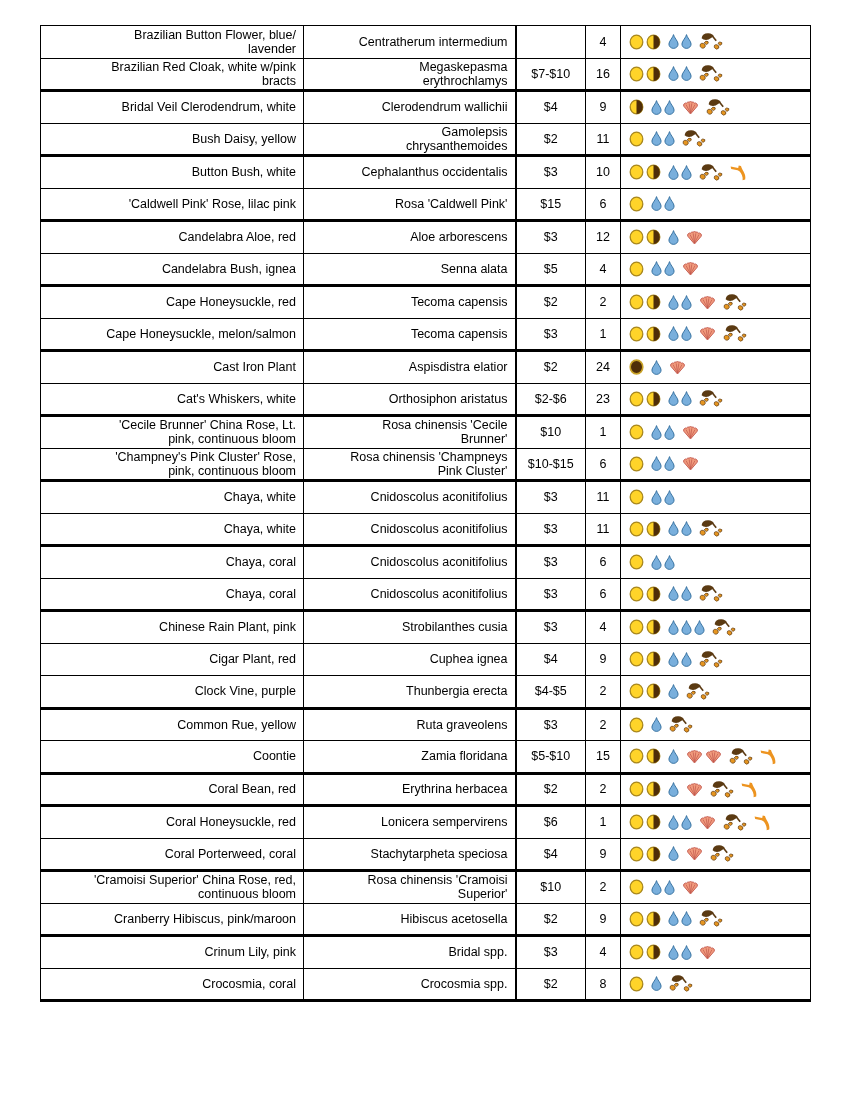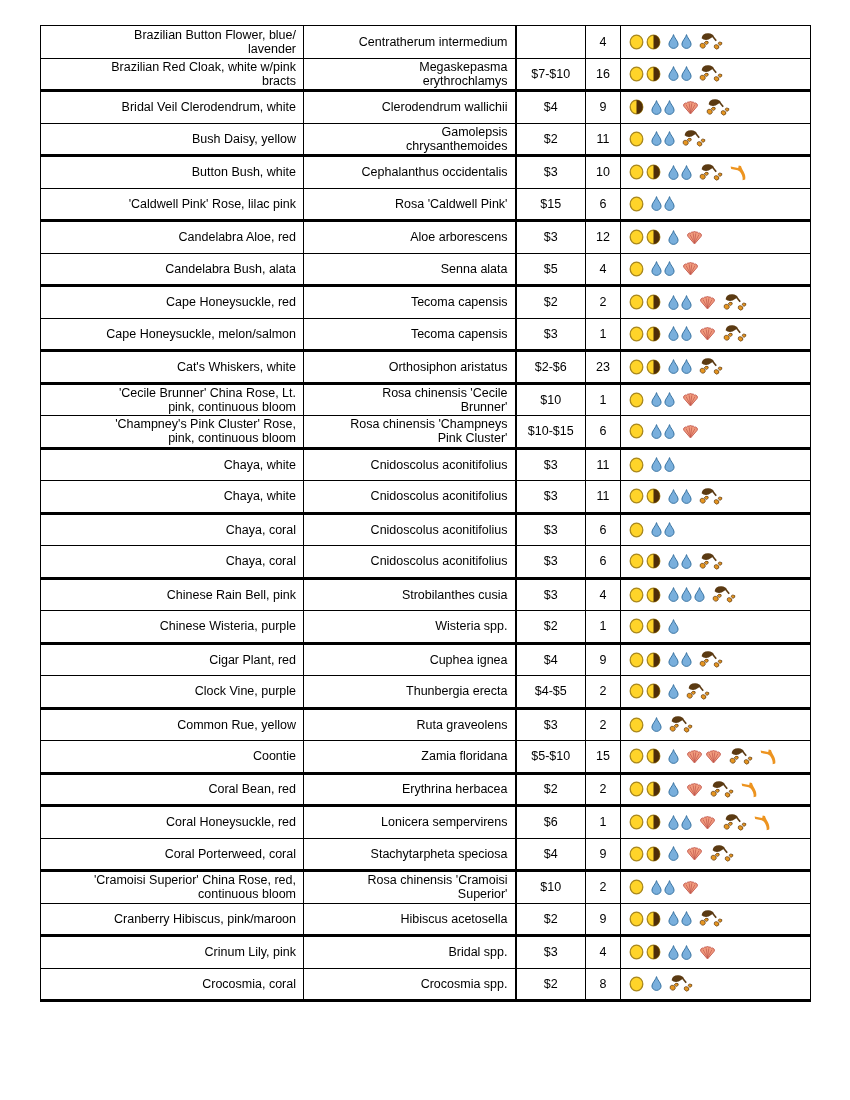--- a/index.html
+++ b/index.html
@@ -205,21 +205,21 @@
                 <ellipse cx="7.5" cy="8" rx="6.3" ry="6.9" fill="#FFD429" stroke="#A8871E" stroke-width="1.3"></ellipse>
                 <path d="M7.5,1.1 A6.3,6.9 0 0 1 7.5,14.9 Z" fill="#4F2E08"></path>
               </svg></span><span class="icon" style="margin-left: 7px;"><svg width="11" height="15" viewBox="0 0 11 15">
                 <path d="M5.5,0.6 C5.2,3.2 0.9,7.2 0.9,10 A4.6,4.4 0 0 0 10.1,10 C10.1,7.2 5.8,3.2 5.5,0.6 Z" fill="#79AFDC" stroke="#2F6B9B" stroke-width="0.9"></path>
               </svg></span><span class="icon" style="margin-left: 7px;"><svg width="17" height="15" viewBox="0 0 17 15">
                 <path d="M8.5,14 L2,6.5 Q1,4.8 2.1,3.9 Q3.2,2.5 4.6,3.1 Q5.6,1.6 7.1,2.1 Q8.5,0.9 9.9,2.1 Q11.4,1.6 12.4,3.1 Q13.8,2.5 14.9,3.9 Q16,4.8 15,6.5 Z" fill="#F09A7C" stroke="#C2574D" stroke-width="0.9"></path>
                 <path d="M8.5,13 L4,4.6 M8.5,13 L7.2,3.4 M8.5,13 L9.8,3.4 M8.5,13 L13,4.6" stroke="#C2574D" stroke-width="0.7" fill="none"></path>
               </svg></span></td>
         </tr>
         <tr class="pair-end">
-          <td class="common">Candelabra Bush, alata</td>
+          <td class="common">Candelabra Bush, ignea</td>
           <td class="botanical">Senna alata</td>
           <td class="price">$5</td>
           <td class="qty">4</td>
           <td class="icons"><span class="icon"><svg width="15" height="16" viewBox="0 0 15 16">
                 <ellipse cx="7.5" cy="8" rx="6.3" ry="6.9" fill="#FFD429" stroke="#A8871E" stroke-width="1.3"></ellipse>
               </svg></span><span class="icon" style="margin-left: 7px;"><svg width="11" height="15" viewBox="0 0 11 15">
                 <path d="M5.5,0.6 C5.2,3.2 0.9,7.2 0.9,10 A4.6,4.4 0 0 0 10.1,10 C10.1,7.2 5.8,3.2 5.5,0.6 Z" fill="#79AFDC" stroke="#2F6B9B" stroke-width="0.9"></path>
               </svg></span><span class="icon" style="margin-left: 2px;"><svg width="11" height="15" viewBox="0 0 11 15">
                 <path d="M5.5,0.6 C5.2,3.2 0.9,7.2 0.9,10 A4.6,4.4 0 0 0 10.1,10 C10.1,7.2 5.8,3.2 5.5,0.6 Z" fill="#79AFDC" stroke="#2F6B9B" stroke-width="0.9"></path>
               </svg></span><span class="icon" style="margin-left: 7px;"><svg width="17" height="15" viewBox="0 0 17 15">
@@ -270,20 +270,34 @@
               </svg></span><span class="icon" style="margin-left: 7px;"><svg width="17" height="15" viewBox="0 0 17 15">
                 <path d="M8.5,14 L2,6.5 Q1,4.8 2.1,3.9 Q3.2,2.5 4.6,3.1 Q5.6,1.6 7.1,2.1 Q8.5,0.9 9.9,2.1 Q11.4,1.6 12.4,3.1 Q13.8,2.5 14.9,3.9 Q16,4.8 15,6.5 Z" fill="#F09A7C" stroke="#C2574D" stroke-width="0.9"></path>
                 <path d="M8.5,13 L4,4.6 M8.5,13 L7.2,3.4 M8.5,13 L9.8,3.4 M8.5,13 L13,4.6" stroke="#C2574D" stroke-width="0.7" fill="none"></path>
               </svg></span><span class="icon" style="margin-left: 7px;"><svg width="24" height="19" viewBox="0 0 24 19">
                 <path d="M2.6,6.2 Q3.4,1 9.4,1.2 Q13.6,1.6 14.8,4.2 L9.6,7.6 Q4.8,8.6 2.6,6.2 Z" fill="#5B3A12"></path>
                 <path d="M13.6,4.2 L17.2,8.8" stroke="#5B3A12" stroke-width="1.6"></path>
                 <path d="M1.2,14.6 Q0.6,10.6 4.4,11.4 Q6.8,12 6.2,14.8 Q4,17.8 1.2,14.6 Z" fill="#E6951F" stroke="#5B3A12" stroke-width="0.7"></path>
                 <path d="M5.2,10.8 Q6.6,8.2 9,9.6 Q10.2,11.4 7.4,12.6 Z" fill="#E6951F" stroke="#5B3A12" stroke-width="0.7"></path>
                 <path d="M15.4,15.6 Q14.6,12 18,12.8 Q20.4,13.4 19.8,16 Q17.6,18.6 15.4,15.6 Z" fill="#E6951F" stroke="#5B3A12" stroke-width="0.7"></path>
                 <path d="M19,11.2 Q20.6,9 22.8,10.6 Q23.6,12.6 20.8,13.4 Z" fill="#E6951F" stroke="#5B3A12" stroke-width="0.7"></path>
+              </svg></span></td>
+        </tr>
+        <tr>
+          <td class="common">Cast Iron Plant</td>
+          <td class="botanical">Aspisdistra elatior</td>
+          <td class="price">$2</td>
+          <td class="qty">24</td>
+          <td class="icons"><span class="icon"><svg width="15" height="16" viewBox="0 0 15 16">
+                <ellipse cx="7.5" cy="8" rx="6.3" ry="6.9" fill="#4F2E08" stroke="#C9A227" stroke-width="1.6"></ellipse>
+              </svg></span><span class="icon" style="margin-left: 7px;"><svg width="11" height="15" viewBox="0 0 11 15">
+                <path d="M5.5,0.6 C5.2,3.2 0.9,7.2 0.9,10 A4.6,4.4 0 0 0 10.1,10 C10.1,7.2 5.8,3.2 5.5,0.6 Z" fill="#79AFDC" stroke="#2F6B9B" stroke-width="0.9"></path>
+              </svg></span><span class="icon" style="margin-left: 7px;"><svg width="17" height="15" viewBox="0 0 17 15">
+                <path d="M8.5,14 L2,6.5 Q1,4.8 2.1,3.9 Q3.2,2.5 4.6,3.1 Q5.6,1.6 7.1,2.1 Q8.5,0.9 9.9,2.1 Q11.4,1.6 12.4,3.1 Q13.8,2.5 14.9,3.9 Q16,4.8 15,6.5 Z" fill="#F09A7C" stroke="#C2574D" stroke-width="0.9"></path>
+                <path d="M8.5,13 L4,4.6 M8.5,13 L7.2,3.4 M8.5,13 L9.8,3.4 M8.5,13 L13,4.6" stroke="#C2574D" stroke-width="0.7" fill="none"></path>
               </svg></span></td>
         </tr>
         <tr class="pair-end">
           <td class="common">Cat's Whiskers, white</td>
           <td class="botanical">Orthosiphon aristatus</td>
           <td class="price">$2-$6</td>
           <td class="qty">23</td>
           <td class="icons"><span class="icon"><svg width="15" height="16" viewBox="0 0 15 16">
                 <ellipse cx="7.5" cy="8" rx="6.3" ry="6.9" fill="#FFD429" stroke="#A8871E" stroke-width="1.3"></ellipse>
               </svg></span><span class="icon" style="margin-left: 2px;"><svg width="15" height="16" viewBox="0 0 15 16">
@@ -404,21 +418,21 @@
               </svg></span><span class="icon" style="margin-left: 7px;"><svg width="24" height="19" viewBox="0 0 24 19">
                 <path d="M2.6,6.2 Q3.4,1 9.4,1.2 Q13.6,1.6 14.8,4.2 L9.6,7.6 Q4.8,8.6 2.6,6.2 Z" fill="#5B3A12"></path>
                 <path d="M13.6,4.2 L17.2,8.8" stroke="#5B3A12" stroke-width="1.6"></path>
                 <path d="M1.2,14.6 Q0.6,10.6 4.4,11.4 Q6.8,12 6.2,14.8 Q4,17.8 1.2,14.6 Z" fill="#E6951F" stroke="#5B3A12" stroke-width="0.7"></path>
                 <path d="M5.2,10.8 Q6.6,8.2 9,9.6 Q10.2,11.4 7.4,12.6 Z" fill="#E6951F" stroke="#5B3A12" stroke-width="0.7"></path>
                 <path d="M15.4,15.6 Q14.6,12 18,12.8 Q20.4,13.4 19.8,16 Q17.6,18.6 15.4,15.6 Z" fill="#E6951F" stroke="#5B3A12" stroke-width="0.7"></path>
                 <path d="M19,11.2 Q20.6,9 22.8,10.6 Q23.6,12.6 20.8,13.4 Z" fill="#E6951F" stroke="#5B3A12" stroke-width="0.7"></path>
               </svg></span></td>
         </tr>
         <tr>
-          <td class="common">Chinese Rain Bell, pink</td>
+          <td class="common">Chinese Rain Plant, pink</td>
           <td class="botanical">Strobilanthes cusia</td>
           <td class="price">$3</td>
           <td class="qty">4</td>
           <td class="icons"><span class="icon"><svg width="15" height="16" viewBox="0 0 15 16">
                 <ellipse cx="7.5" cy="8" rx="6.3" ry="6.9" fill="#FFD429" stroke="#A8871E" stroke-width="1.3"></ellipse>
               </svg></span><span class="icon" style="margin-left: 2px;"><svg width="15" height="16" viewBox="0 0 15 16">
                 <ellipse cx="7.5" cy="8" rx="6.3" ry="6.9" fill="#FFD429" stroke="#A8871E" stroke-width="1.3"></ellipse>
                 <path d="M7.5,1.1 A6.3,6.9 0 0 1 7.5,14.9 Z" fill="#4F2E08"></path>
               </svg></span><span class="icon" style="margin-left: 7px;"><svg width="11" height="15" viewBox="0 0 11 15">
                 <path d="M5.5,0.6 C5.2,3.2 0.9,7.2 0.9,10 A4.6,4.4 0 0 0 10.1,10 C10.1,7.2 5.8,3.2 5.5,0.6 Z" fill="#79AFDC" stroke="#2F6B9B" stroke-width="0.9"></path>
@@ -426,34 +440,20 @@
                 <path d="M5.5,0.6 C5.2,3.2 0.9,7.2 0.9,10 A4.6,4.4 0 0 0 10.1,10 C10.1,7.2 5.8,3.2 5.5,0.6 Z" fill="#79AFDC" stroke="#2F6B9B" stroke-width="0.9"></path>
               </svg></span><span class="icon" style="margin-left: 2px;"><svg width="11" height="15" viewBox="0 0 11 15">
                 <path d="M5.5,0.6 C5.2,3.2 0.9,7.2 0.9,10 A4.6,4.4 0 0 0 10.1,10 C10.1,7.2 5.8,3.2 5.5,0.6 Z" fill="#79AFDC" stroke="#2F6B9B" stroke-width="0.9"></path>
               </svg></span><span class="icon" style="margin-left: 7px;"><svg width="24" height="19" viewBox="0 0 24 19">
                 <path d="M2.6,6.2 Q3.4,1 9.4,1.2 Q13.6,1.6 14.8,4.2 L9.6,7.6 Q4.8,8.6 2.6,6.2 Z" fill="#5B3A12"></path>
                 <path d="M13.6,4.2 L17.2,8.8" stroke="#5B3A12" stroke-width="1.6"></path>
                 <path d="M1.2,14.6 Q0.6,10.6 4.4,11.4 Q6.8,12 6.2,14.8 Q4,17.8 1.2,14.6 Z" fill="#E6951F" stroke="#5B3A12" stroke-width="0.7"></path>
                 <path d="M5.2,10.8 Q6.6,8.2 9,9.6 Q10.2,11.4 7.4,12.6 Z" fill="#E6951F" stroke="#5B3A12" stroke-width="0.7"></path>
                 <path d="M15.4,15.6 Q14.6,12 18,12.8 Q20.4,13.4 19.8,16 Q17.6,18.6 15.4,15.6 Z" fill="#E6951F" stroke="#5B3A12" stroke-width="0.7"></path>
                 <path d="M19,11.2 Q20.6,9 22.8,10.6 Q23.6,12.6 20.8,13.4 Z" fill="#E6951F" stroke="#5B3A12" stroke-width="0.7"></path>
-              </svg></span></td>
-        </tr>
-        <tr class="pair-end">
-          <td class="common">Chinese Wisteria, purple</td>
-          <td class="botanical">Wisteria spp.</td>
-          <td class="price">$2</td>
-          <td class="qty">1</td>
-          <td class="icons"><span class="icon"><svg width="15" height="16" viewBox="0 0 15 16">
-                <ellipse cx="7.5" cy="8" rx="6.3" ry="6.9" fill="#FFD429" stroke="#A8871E" stroke-width="1.3"></ellipse>
-              </svg></span><span class="icon" style="margin-left: 2px;"><svg width="15" height="16" viewBox="0 0 15 16">
-                <ellipse cx="7.5" cy="8" rx="6.3" ry="6.9" fill="#FFD429" stroke="#A8871E" stroke-width="1.3"></ellipse>
-                <path d="M7.5,1.1 A6.3,6.9 0 0 1 7.5,14.9 Z" fill="#4F2E08"></path>
-              </svg></span><span class="icon" style="margin-left: 7px;"><svg width="11" height="15" viewBox="0 0 11 15">
-                <path d="M5.5,0.6 C5.2,3.2 0.9,7.2 0.9,10 A4.6,4.4 0 0 0 10.1,10 C10.1,7.2 5.8,3.2 5.5,0.6 Z" fill="#79AFDC" stroke="#2F6B9B" stroke-width="0.9"></path>
               </svg></span></td>
         </tr>
         <tr>
           <td class="common">Cigar Plant, red</td>
           <td class="botanical">Cuphea ignea</td>
           <td class="price">$4</td>
           <td class="qty">9</td>
           <td class="icons"><span class="icon"><svg width="15" height="16" viewBox="0 0 15 16">
                 <ellipse cx="7.5" cy="8" rx="6.3" ry="6.9" fill="#FFD429" stroke="#A8871E" stroke-width="1.3"></ellipse>
               </svg></span><span class="icon" style="margin-left: 2px;"><svg width="15" height="16" viewBox="0 0 15 16">

